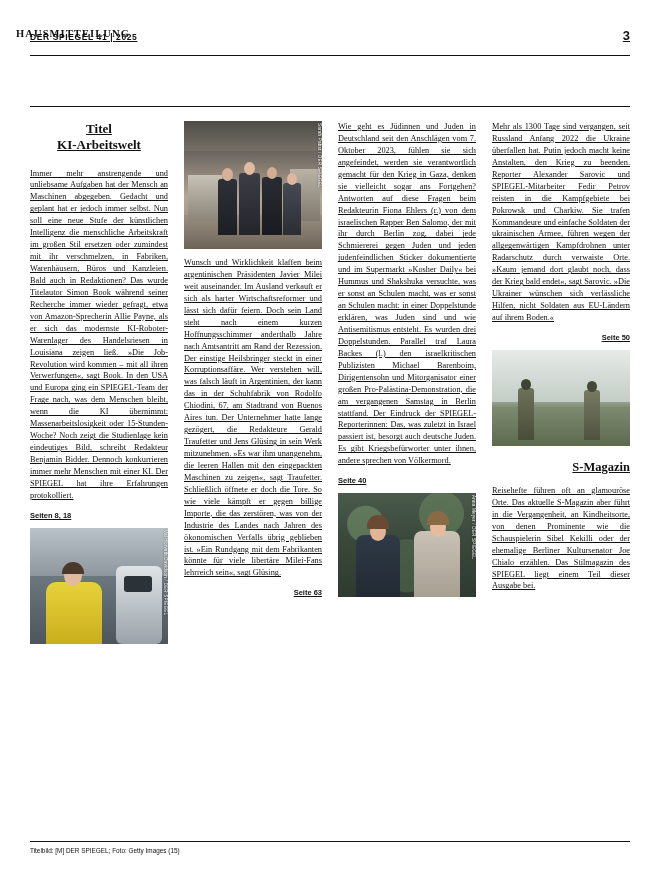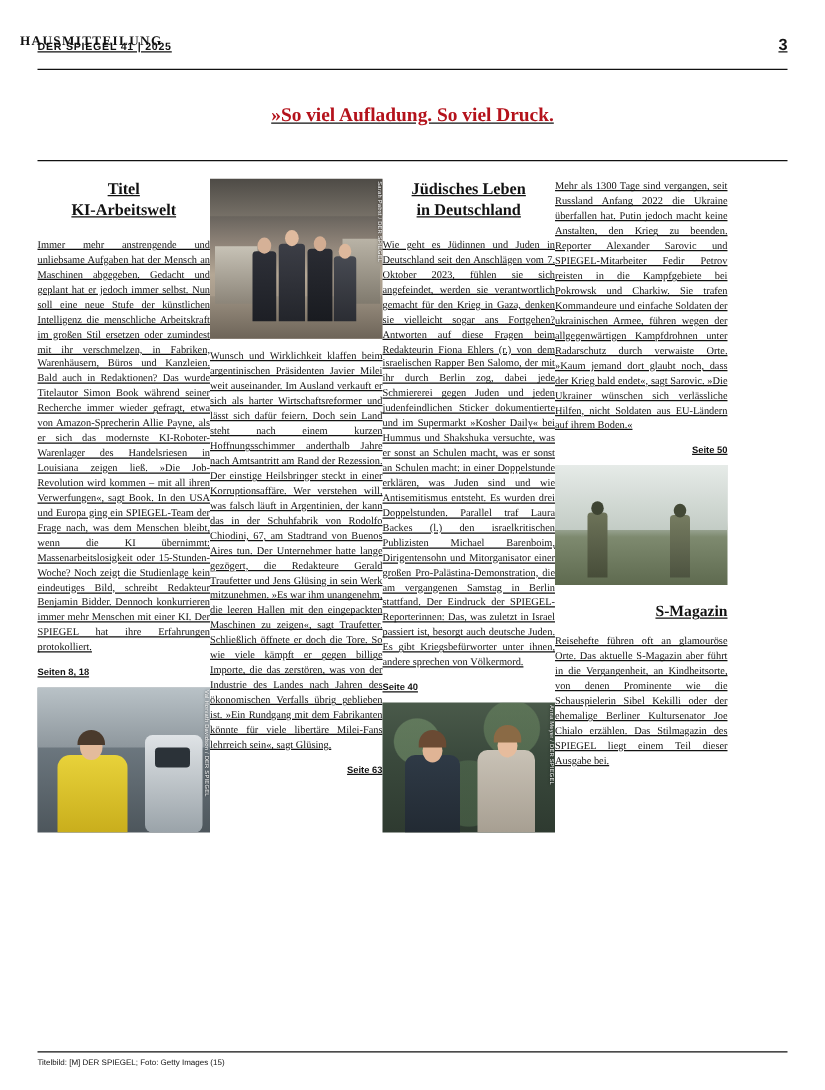--- a/index.html
+++ b/index.html
@@ -74,20 +74,21 @@
     font-weight: bold;
     color: #b4121b;
     letter-spacing: 0.3px;
   }
   .rule-thin {
     border-top: 0.8px solid #111;
   }
   
   .columns {
     display: flex;
+    gap: 16px;
     margin-top: 14px;
     height: 640px;
   }
   .col {
     width: 138px;
     position: relative;
   }
   .col-title {
     font-family: "Liberation Serif", serif;
     font-weight: bold;
@@ -272,21 +273,20 @@
 <div class="page">
 
   <div class="masthead">
     <div class="masthead-left">DER SPIEGEL  41 | 2025</div>
     <div class="masthead-right">3</div>
   </div>
   <div class="masthead-center">HAUSMITTEILUNG</div>
   <div class="rule-thick"></div>
 
   <div class="quote-block">
-    <div class="quote-line">»So viel Aufladung. So viel Druck.</div>
   </div>
   <div class="rule-thin"></div>
 
   <div class="columns">
 
     <div class="col">
       <div class="col-title">
         <span>Titel</span><br>
         <span>KI-Arbeitswelt</span>
       </div>
@@ -318,24 +318,20 @@
           <div class="h3"></div>
           <div class="h4"></div>
         <div class="credit credit-dark">Sarah Pabst / DER SPIEGEL</div>
       </div>
       <div class="spacer-8"></div>
       <div class="body-text">Wunsch und Wirklichkeit klaffen beim argentinischen Präsidenten Javier Milei weit auseinander. Im Ausland verkauft er sich als harter Wirtschaftsreformer und lässt sich dafür feiern. Doch sein Land steht nach einem kurzen Hoffnungsschimmer anderthalb Jahre nach Amtsantritt am Rand der Rezession. Der einstige Heilsbringer steckt in einer Korruptionsaffäre. Wer verstehen will, was falsch läuft in Argentinien, der kann das in der Schuhfabrik von Rodolfo Chiodini, 67, am Stadtrand von Buenos Aires tun. Der Unternehmer hatte lange gezögert, die Redakteure Gerald Traufetter und Jens Glüsing in sein Werk mitzunehmen. »Es war ihm unangenehm, die leeren Hallen mit den eingepackten Maschinen zu zeigen«, sagt Traufetter. Schließlich öffnete er doch die Tore. So wie viele kämpft er gegen billige Importe, die das zerstören, was von der Industrie des Landes nach Jahren des ökonomischen Verfalls übrig geblieben ist. »Ein Rundgang mit dem Fabrikanten könnte für viele libertäre Milei-Fans lehrreich sein«, sagt Glüsing.</div>
       <div class="page-ref page-ref-right">Seite 63</div>
     </div>
 
     <div class="col">
-      <div class="col-title">
-        <span>Jüdisches Leben</span><br>
-        <span>in Deutschland</span>
-      </div>
       <div class="body-text">Wie geht es Jüdinnen und Juden in Deutschland seit den Anschlägen vom 7. Oktober 2023, fühlen sie sich angefeindet, werden sie verantwortlich gemacht für den Krieg in Gaza, denken sie vielleicht sogar ans Fortgehen? Antworten auf diese Fragen beim Redakteurin Fiona Ehlers (r.) von dem israelischen Rapper Ben Salomo, der mit ihr durch Berlin zog, dabei jede Schmiererei gegen Juden und jeden judenfeindlichen Sticker dokumentierte und im Supermarkt »Kosher Daily« bei Hummus und Shakshuka versuchte, was er sonst an Schulen macht, was er sonst an Schulen macht: in einer Doppelstunde erklären, was Juden sind und wie Antisemitismus entsteht. Es wurden drei Doppelstunden. Parallel traf Laura Backes (l.) den israelkritischen Publizisten Michael Barenboim, Dirigentensohn und Mitorganisator einer großen Pro-Palästina-Demonstration, die am vergangenen Samstag in Berlin stattfand. Der Eindruck der SPIEGEL-Reporterinnen: Das, was zuletzt in Israel passiert ist, besorgt auch deutsche Juden. Es gibt Kriegsbefürworter unter ihnen, andere sprechen von Völkermord.</div>
       <div class="page-ref">Seite 40</div>
       <div class="spacer-8"></div>
       <div class="photo ph-smag">
         <div class="bgleaf"></div>
         <div class="w1"></div>
           <div class="w2"></div>
         <div class="f1"></div>
           <div class="f2"></div>
         <div class="hr1"></div>

